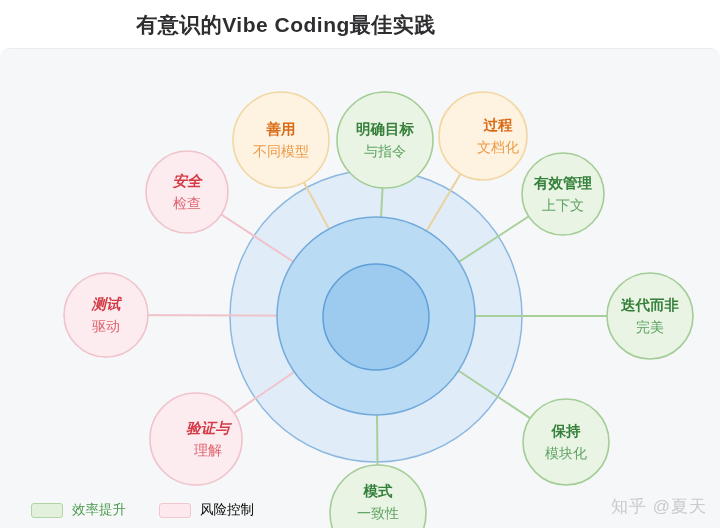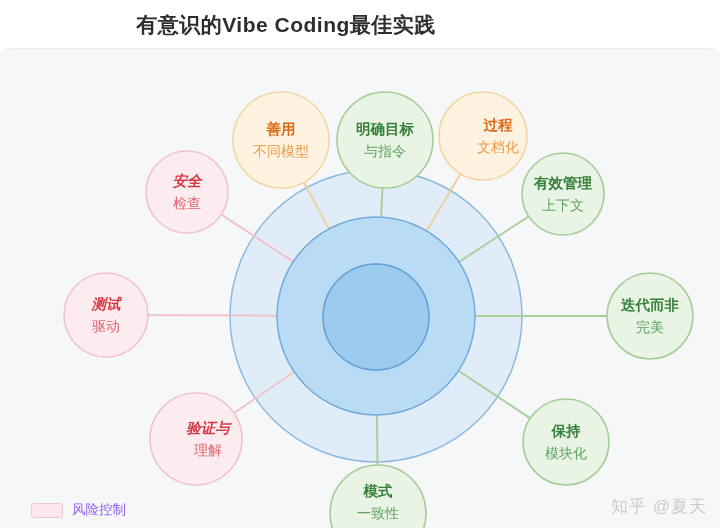--- a/index.html
+++ b/index.html
@@ -63,21 +63,21 @@
   .legend{
     position:absolute;left:31px;bottom:9px;display:flex;align-items:center;gap:33px;
   }
   .legend-item{display:flex;align-items:center;}
   .legend-swatch{width:30px;height:13px;border-radius:3px;margin-right:9px;}
   .legend-swatch.green{background:#e3f1dc;border:1px solid #b0d5a2;}
   .legend-swatch.pink{background:#fce8ed;border:1px solid #f2c5cf;}
   .legend-swatch.orange{background:#fcedd2;border:1px solid #eecf9b;}
   .legend-label{font-size:13.5px;}
   .legend-item.green .legend-label{color:#4a9a4e;}
-  .legend-item.pink .legend-label{color:#8b5cf6;}
+  .legend-item.pink .legend-label{color:#000000;}
   .legend-item.orange .legend-label{color:#dd8a33;}
 
   .watermark{
     position:absolute;right:13px;bottom:10px;
     font-size:17px;color:#c9cacd;letter-spacing:1px;
   }
 </style>
 </head>
 <body>
 
@@ -157,19 +157,23 @@
 <div class="node-label pink" style="left:106px;top:315px;">
   <div class="t">测试</div>
   <div class="s">驱动</div>
 </div>
 <div class="node-label pink" style="left:187px;top:192px;">
   <div class="t">安全</div>
   <div class="s">检查</div>
 </div>
 
 <div class="legend">
+  <div class="legend-item green">
+    <span class="legend-swatch green"></span>
+    <span class="legend-label">效率提升</span>
+  </div>
   <div class="legend-item pink">
     <span class="legend-swatch pink"></span>
     <span class="legend-label">风险控制</span>
   </div>
 </div>
 
 <div class="watermark">知乎 @夏天</div>
 
 </body></html>

